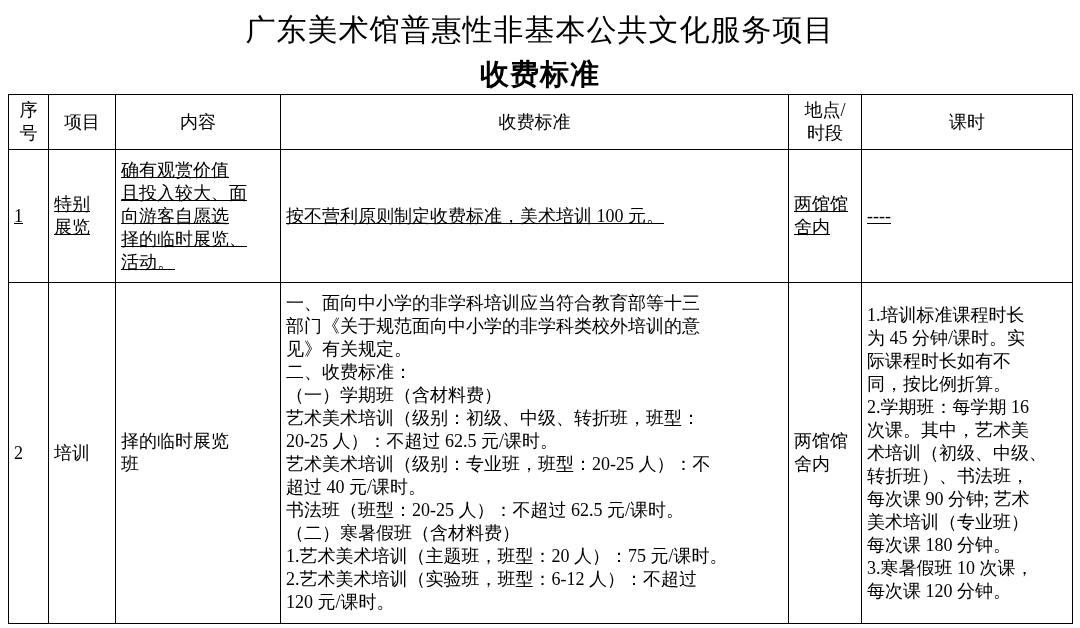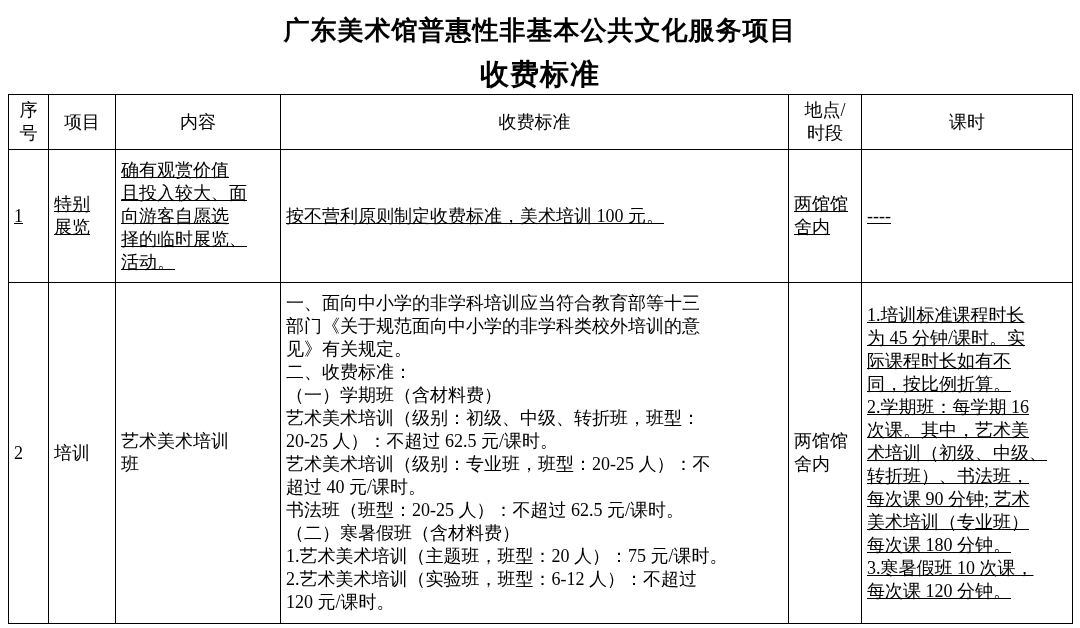--- a/index.html
+++ b/index.html
@@ -8,22 +8,22 @@
     width:1080px; height:628px;
     background:#ffffff;
     color:#000;
     font-family:"Liberation Serif", serif;
     overflow:hidden;
   }
   .title {
     padding-top:12px;
     text-align:center;
     font-family:"Liberation Sans", sans-serif;
-    font-weight:bold;
-    font-size:26px;
+    font-weight:normal;
+    font-size:30px;
     line-height:36px;
     letter-spacing:1px;
   }
   .subtitle {
     margin-top:10px;
     text-align:center;
     font-family:"Liberation Sans", sans-serif;
     font-weight:bold;
     font-size:29px;
     line-height:32px;
@@ -47,21 +47,21 @@
     text-align:left;
     overflow:hidden;
   }
   table.fee thead th { text-align:center; height:55px; }
   tr.r1 > td { height:133px;text-decoration:underline; }
   tr.r2 > td { height:341px; }
   .tc { text-align:center; }
   .vtop { vertical-align:top; }
   td.fee-std { padding:3px 7px; }
   td.loc { padding:2px 4px;margin-left:11px; }
-  td.hours { padding:6px 6px;text-decoration:underline; }
+  td.hours { padding:6px 6px; }
   td.dash { padding-left:9px; }
 </style>
 </head>
 <body>
 
 <div class="page">
   <div class="title">广东美术馆普惠性非基本公共文化服务项目</div>
   <div class="subtitle">收费标准</div>
 
   <table class="fee">
@@ -96,21 +96,21 @@
 择的临时展览、
 活动。</td>
         <td class="fee-std">按不营利原则制定收费标准，美术培训 100 元。</td>
         <td class="loc">两馆馆
 舍内</td>
         <td class="dash">----</td>
       </tr>
       <tr class="r2">
         <td class="tc">2</td>
         <td class="tc">培训</td>
-        <td class="tc">艺术美术培训
+        <td class="tc">择的临时展览
 班</td>
         <td class="fee-std vtop">一、面向中小学的非学科培训应当符合教育部等十三
 部门《关于规范面向中小学的非学科类校外培训的意
 见》有关规定。
 二、收费标准：
 （一）学期班（含材料费）
 艺术美术培训（级别：初级、中级、转折班，班型：
 20-25 人）：不超过 62.5 元/课时。
 艺术美术培训（级别：专业班，班型：20-25 人）：不
 超过 40 元/课时。

